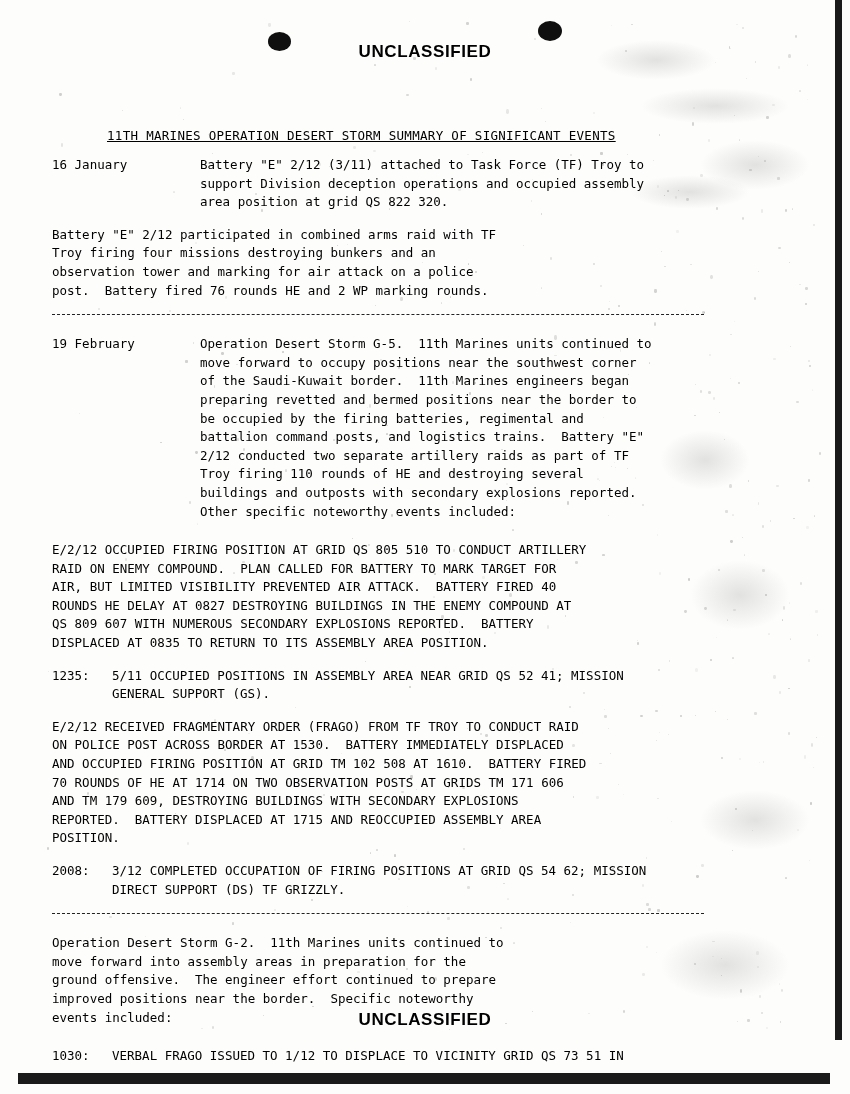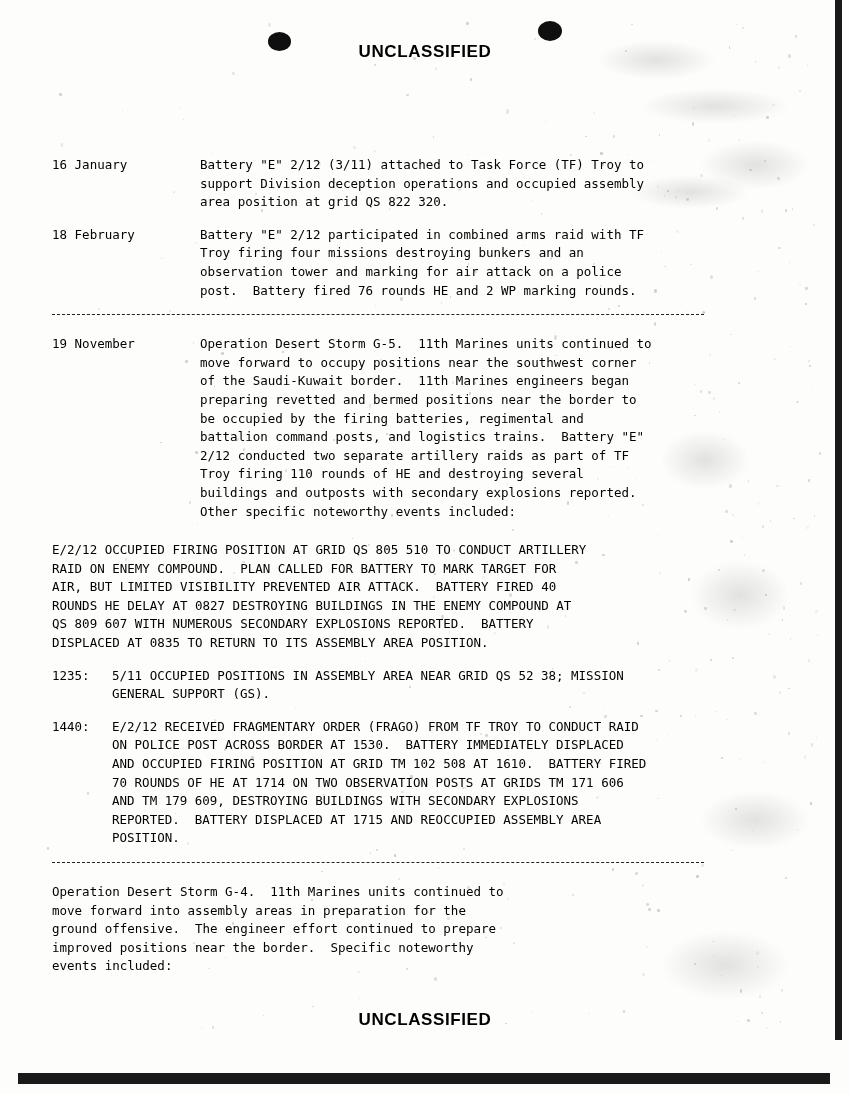--- a/index.html
+++ b/index.html
@@ -151,42 +151,42 @@
 <div class="page">
 
   <div class="edge-bar-right"></div>
   <div class="edge-bar-bottom"></div>
 
   <div class="punch p1"></div>
   <div class="punch p2"></div>
 
   <div class="class-top">UNCLASSIFIED</div>
 
+  <div class="doc-title">11TH MARINES OPERATION DESERT STORM SUMMARY OF SIGNIFICANT EVENTS</div>
 
   <div class="body-area">
 
     <div class="entry">
       <div class="date">16 January</div>
       <div class="text">Battery "E" 2/12 (3/11) attached to Task Force (TF) Troy to
 support Division deception operations and occupied assembly
 area position at grid QS 822 320.</div>
     </div>
 
     <div class="entry">
-      <div class="date">18 February</div>
       <div class="text">Battery "E" 2/12 participated in combined arms raid with TF
 Troy firing four missions destroying bunkers and an
 observation tower and marking for air attack on a police
 post.  Battery fired 76 rounds HE and 2 WP marking rounds.</div>
     </div>
 
     <div class="divider d1"></div>
 
     <div class="entry">
-      <div class="date">19 November</div>
+      <div class="date">19 February</div>
       <div class="text">Operation Desert Storm G-5.  11th Marines units continued to
 move forward to occupy positions near the southwest corner
 of the Saudi-Kuwait border.  11th Marines engineers began
 preparing revetted and bermed positions near the border to
 be occupied by the firing batteries, regimental and
 battalion command posts, and logistics trains.  Battery "E"
 2/12 conducted two separate artillery raids as part of TF
 Troy firing 110 rounds of HE and destroying several
 buildings and outposts with secondary explosions reported.
 Other specific noteworthy events included:</div>
@@ -198,48 +198,56 @@
       <div class="text">E/2/12 OCCUPIED FIRING POSITION AT GRID QS 805 510 TO CONDUCT ARTILLERY
 RAID ON ENEMY COMPOUND.  PLAN CALLED FOR BATTERY TO MARK TARGET FOR
 AIR, BUT LIMITED VISIBILITY PREVENTED AIR ATTACK.  BATTERY FIRED 40
 ROUNDS HE DELAY AT 0827 DESTROYING BUILDINGS IN THE ENEMY COMPOUND AT
 QS 809 607 WITH NUMEROUS SECONDARY EXPLOSIONS REPORTED.  BATTERY
 DISPLACED AT 0835 TO RETURN TO ITS ASSEMBLY AREA POSITION.</div>
     </div>
 
     <div class="timed">
       <div class="time">1235:</div>
-      <div class="text">5/11 OCCUPIED POSITIONS IN ASSEMBLY AREA NEAR GRID QS 52 38; MISSION
+      <div class="text">5/11 OCCUPIED POSITIONS IN ASSEMBLY AREA NEAR GRID QS 52 41; MISSION
 GENERAL SUPPORT (GS).</div>
     </div>
 
     <div class="timed">
-      <div class="time">1440:</div>
       <div class="text">E/2/12 RECEIVED FRAGMENTARY ORDER (FRAGO) FROM TF TROY TO CONDUCT RAID
 ON POLICE POST ACROSS BORDER AT 1530.  BATTERY IMMEDIATELY DISPLACED
 AND OCCUPIED FIRING POSITION AT GRID TM 102 508 AT 1610.  BATTERY FIRED
 70 ROUNDS OF HE AT 1714 ON TWO OBSERVATION POSTS AT GRIDS TM 171 606
 AND TM 179 609, DESTROYING BUILDINGS WITH SECONDARY EXPLOSIONS
 REPORTED.  BATTERY DISPLACED AT 1715 AND REOCCUPIED ASSEMBLY AREA
 POSITION.</div>
     </div>
 
+    <div class="timed">
+      <div class="time">2008:</div>
+      <div class="text">3/12 COMPLETED OCCUPATION OF FIRING POSITIONS AT GRID QS 54 62; MISSION
+DIRECT SUPPORT (DS) TF GRIZZLY.</div>
+    </div>
 
     <div class="divider d1"></div>
 
     <div class="entry">
-      <div class="text">Operation Desert Storm G-4.  11th Marines units continued to
+      <div class="text">Operation Desert Storm G-2.  11th Marines units continued to
 move forward into assembly areas in preparation for the
 ground offensive.  The engineer effort continued to prepare
 improved positions near the border.  Specific noteworthy
 events included:</div>
     </div>
 
     <div style="height:6px"></div>
 
+    <div class="timed">
+      <div class="time">1030:</div>
+      <div class="text">VERBAL FRAGO ISSUED TO 1/12 TO DISPLACE TO VICINITY GRID QS 73 51 IN</div>
+    </div>
 
   </div>
 
   <div class="class-bottom">UNCLASSIFIED</div>
 
 <div class="speck" style="left: 607.9px; top: 727.5px; width: 1px; height: 1.3px; opacity: 0.43;"></div>
     <div class="speck" style="left: 613.7px; top: 461.6px; width: 1.7px; height: 1.6px; opacity: 0.32;"></div>
     <div class="speck" style="left: 311.8px; top: 1005.7px; width: 2.2px; height: 1.6px; opacity: 0.68;"></div>
     <div class="speck" style="left: 255.1px; top: 192.8px; width: 2.2px; height: 2.7px; opacity: 0.51;"></div>
     <div class="speck" style="left: 764.4px; top: 159.8px; width: 2px; height: 2.1px; opacity: 0.49;"></div>

